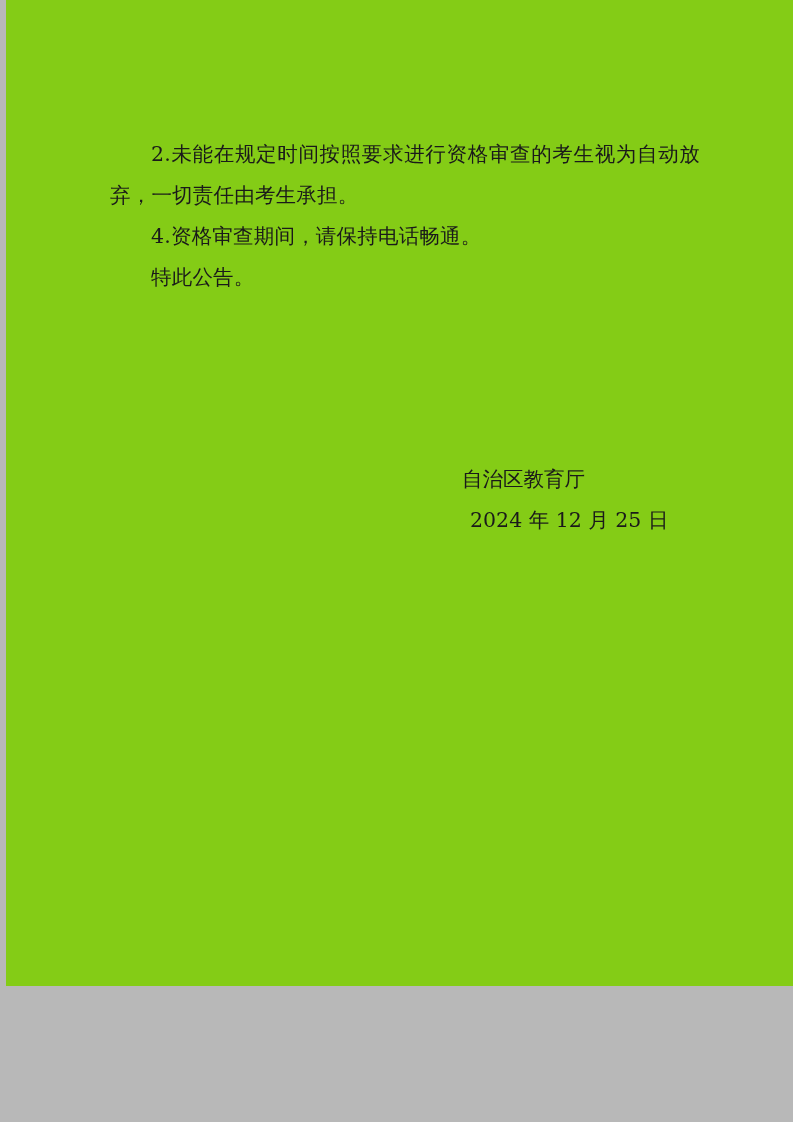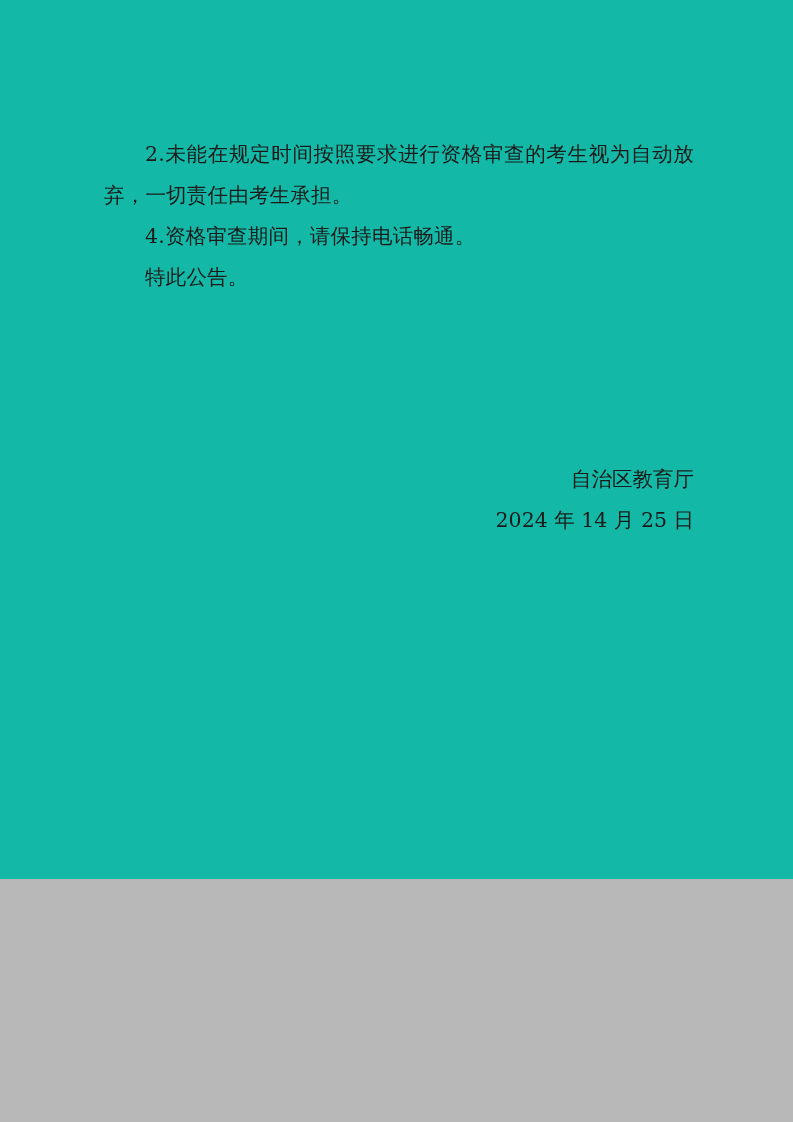--- a/index.html
+++ b/index.html
@@ -6,25 +6,26 @@
     margin: 0;
     padding: 0;
     background: #b8b8b8;
   }
   body {
     display: flex;
     justify-content: center;
   }
   .page {
     width: 793px;
-    height: 879px;
-    background: #14b8a6;
+    height: 986px;
+    background: #84cc16;
     position: relative;
     box-sizing: border-box;
     overflow: hidden;
+    margin-left: 6px;
   }
   .doc-body {
     position: absolute;
     left: 104px;
     top: 134px;
     width: 590px;
   }
   .para {
     font-family: "DejaVu Serif", "Liberation Serif", serif;
     font-size: 20.5px;
@@ -39,21 +40,21 @@
     text-indent: 41px;
   }
   .spacer-sm {
     height: 41px;
   }
   .spacer-lg {
     height: 120px;
   }
   .signature-block {
     margin-top: 0;
-    text-align: right;
+    text-align: left;
     padding-left: 352px;
   }
   .signature-line {
     font-family: "DejaVu Serif", "Liberation Serif", serif;
     font-size: 20.5px;
     line-height: 41px;
     color: #1a1a1a;
     white-space: nowrap;
   }
   .sig-date {
@@ -72,17 +73,17 @@
 
     <p class="para indent">特此公告。</p>
 
     <div class="spacer-sm"></div>
 
 
     <div class="spacer-lg"></div>
 
     <div class="signature-block">
       <div class="signature-line">自治区教育厅</div>
-      <div class="signature-line sig-date">2024 年 14 月 25 日</div>
+      <div class="signature-line sig-date">2024 年 12 月 25 日</div>
     </div>
 
   </div>
 </div>
 
 </body></html>

